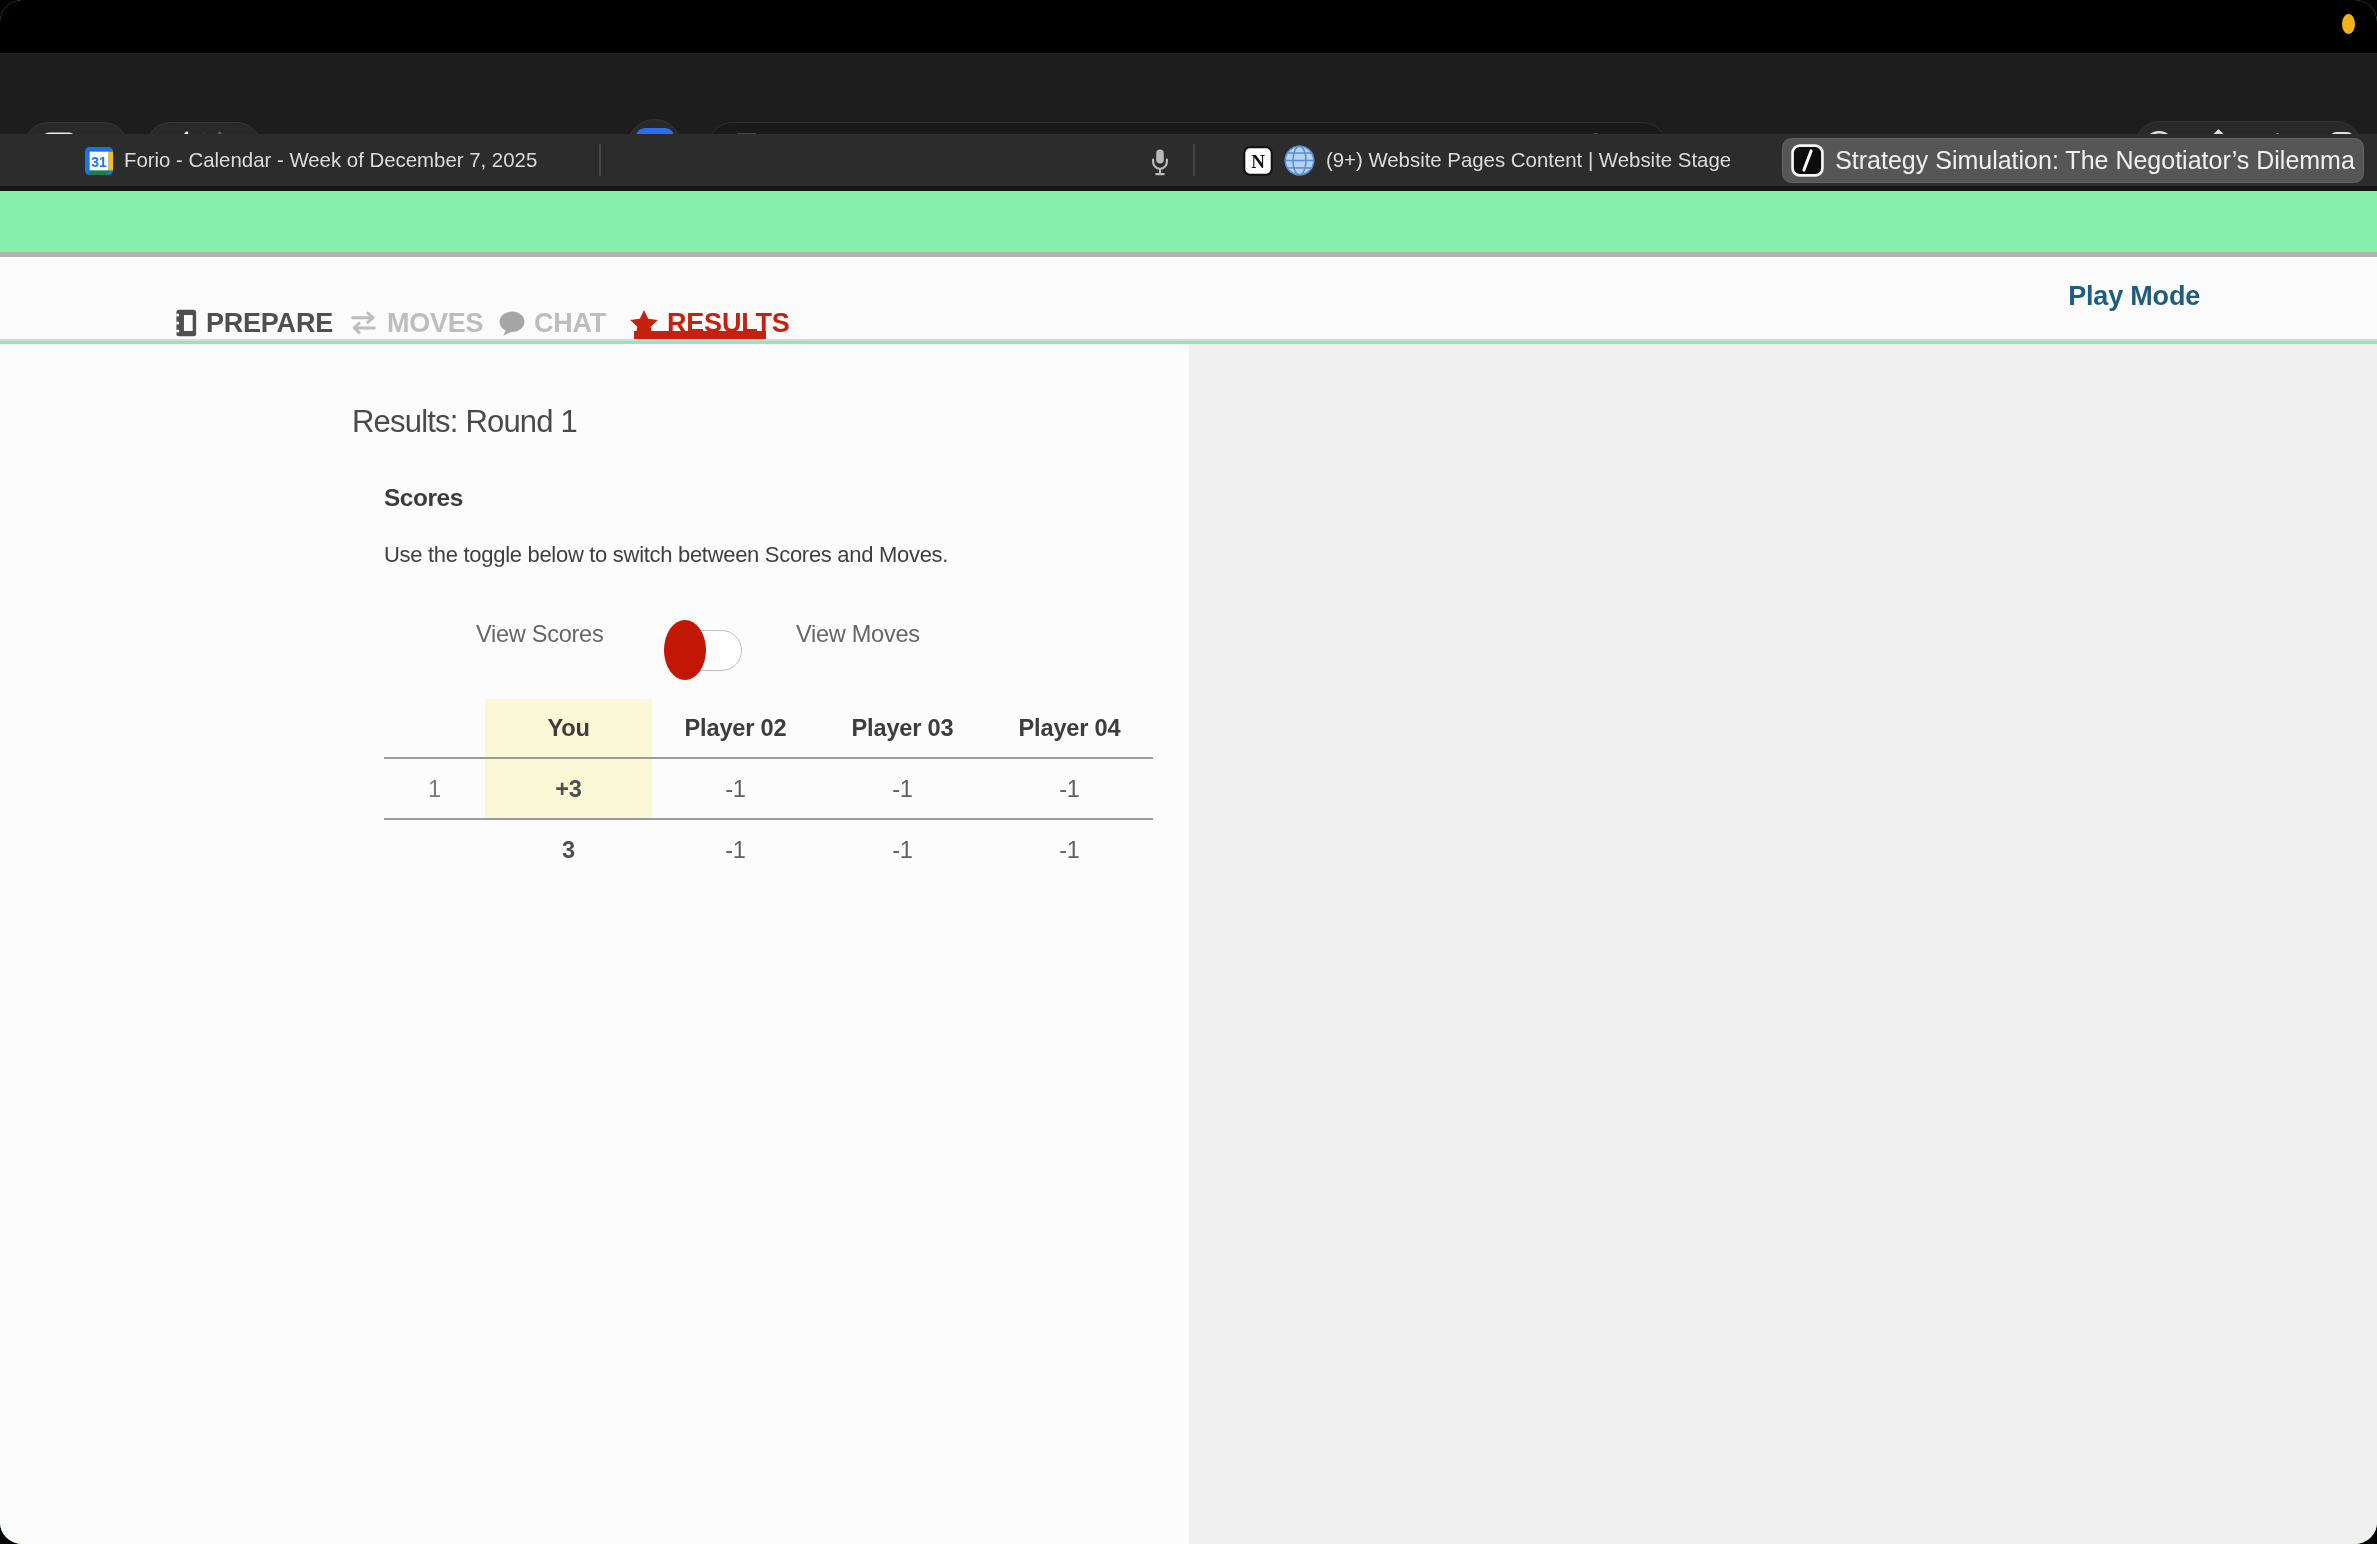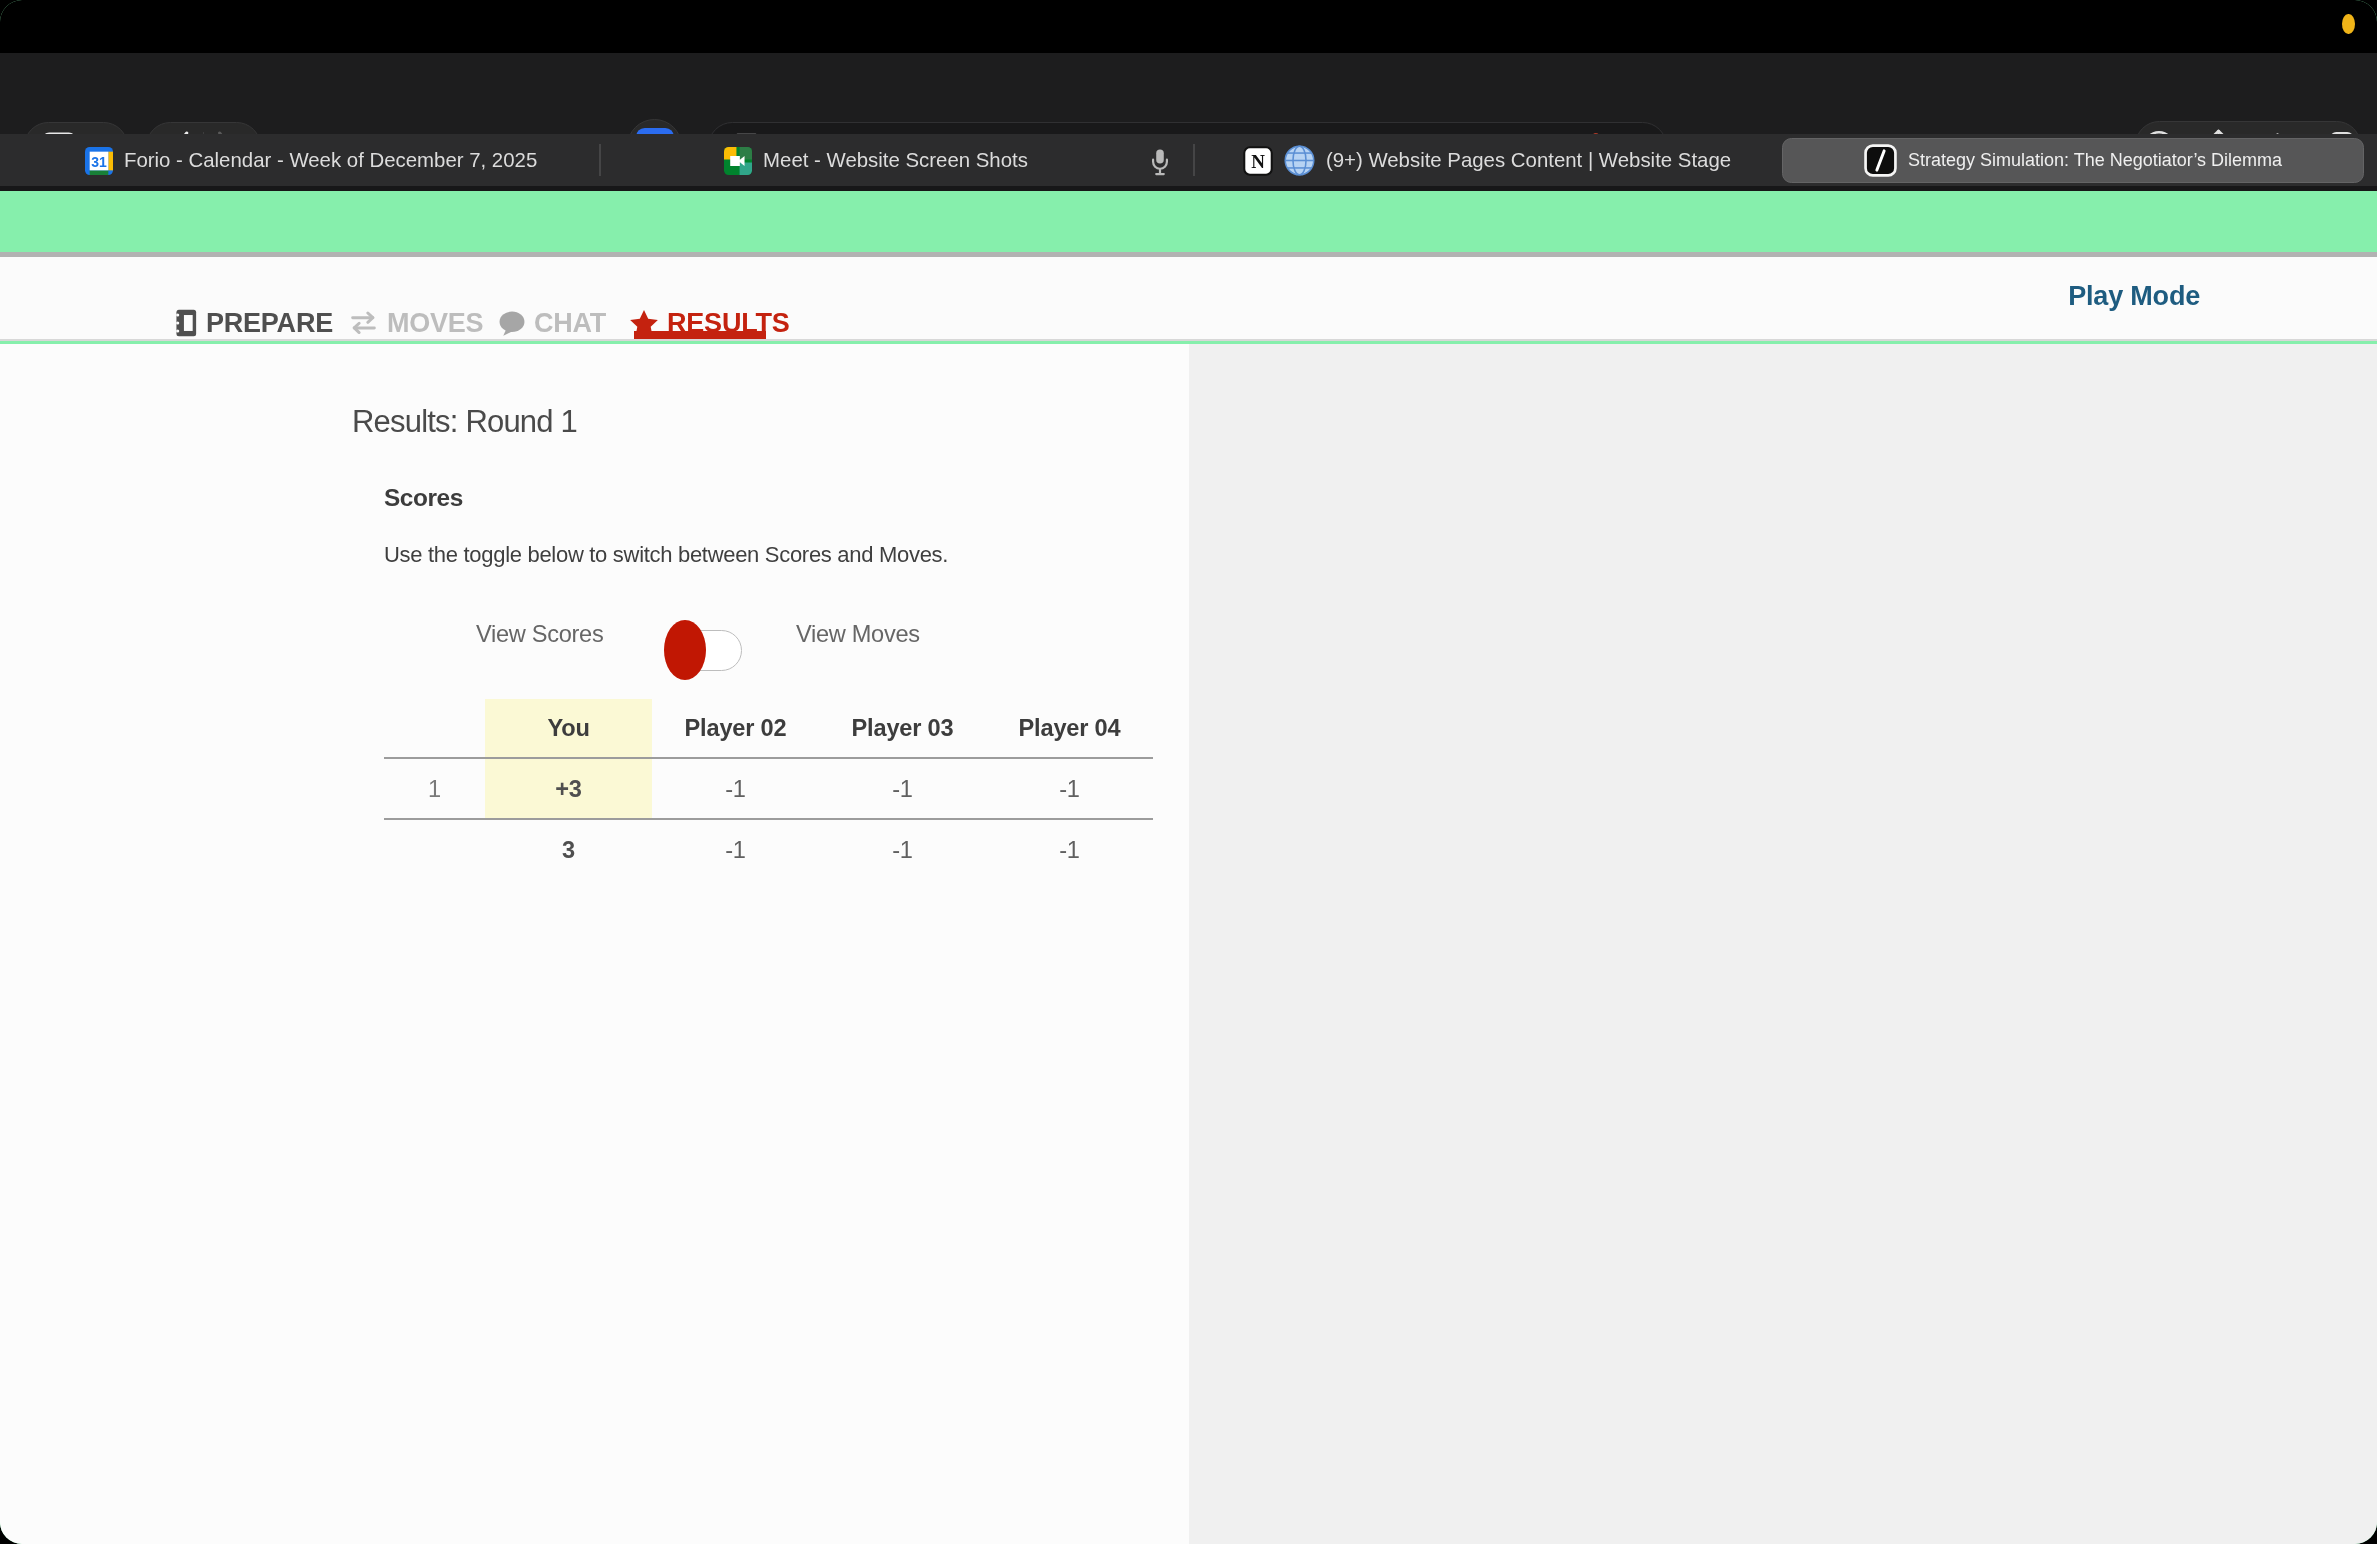--- a/index.html
+++ b/index.html
@@ -28,21 +28,21 @@
   .url-right { position:absolute; right:14px; top:7px; display:flex; gap:14px; align-items:center; }
   .pill-actions { left:2135px; width:226px; top:68px; height:52px; gap:23.6px; }
   
   .tabbar { position:absolute; left:0; top:134px; width:100%; height:53px; background:#2c2c2d; }
   .tabbar-shadow { position:absolute; left:0; top:186px; width:100%; height:4.7px; background:#171718; }
   .tab { position:absolute; top:0; height:53px; display:flex; align-items:center; justify-content:center;
          gap:11px; color:#dcdcdc; font-size:20.4px; white-space:nowrap; }
   .tab-sep { position:absolute; top:10.2px; width:1.6px; height:32px; background:#454546; }
   .tab-active { position:absolute; left:1782px; top:3.9px; width:582px; height:45px; border-radius:9.4px;
                 background:#565657; border:0.8px solid #646465; display:flex; align-items:center; justify-content:center;
-                gap:11px; color:#efefef; font-size:18px; white-space:nowrap; }
+                gap:11px; color:#efefef; font-size:25px; white-space:nowrap; }
   .tab-mic { position:absolute; right:15.7px; top:12.6px; }
   
   .statusbar { position:absolute; left:0; top:191px; width:100%; height:61px; background:#39393a; }
   .status-msg { position:absolute; left:46px; top:13.4px; color:#fbfbfb; font-size:23.6px; font-style:italic; letter-spacing:-0.4px; }
   .status-timer { position:absolute; right:39px; top:15.7px; color:#ffff00; font-size:24.4px; }
   .progress { position:absolute; left:0; bottom:0; height:10.2px; width:60%; background:#c11703; }
   .bar-divider { position:absolute; left:0; top:252px; width:100%; height:4.7px; background:#b2b2b2; }
   
   .navbar { position:absolute; left:0; top:257px; width:100%; height:84px; background:#fbfbfb; border-bottom:2.4px solid #d8d8d8; }
   .nav-item { position:absolute; top:0; height:82px; display:flex; align-items:center; gap:7.9px;
@@ -197,32 +197,20 @@
           <rect x="15" y="3" width="3" height="12" fill="#fbbc04"></rect>
           <rect x="3" y="15" width="12" height="3" fill="#188038"></rect>
           <rect x="3" y="3" width="12" height="12" fill="#fff"></rect>
           <text x="9" y="12.6" font-size="9" font-weight="bold" fill="#1a73e8" text-anchor="middle" font-family="Liberation Sans, sans-serif">31</text>
         </svg>
       </span>
       <span>Forio - Calendar - Week of December 7, 2025</span>
     </div>
     <div class="tab-sep" style="left:599px;"></div>
 
-    <div class="tab" style="left:601px; width:550px;">
-      <span>
-        <svg width="28" height="28" viewBox="0 0 18 18">
-          <rect width="18" height="18" rx="3" fill="#00832d"></rect>
-          <path d="M0 8 V3 a3 3 0 0 1 3 -3 h5 v8 z" fill="#fbbc04"></path>
-          <path d="M10 0 h5 a3 3 0 0 1 3 3 v5 h-8 z" fill="#2d7d46"></path>
-          <path d="M10 10 h8 v5 a3 3 0 0 1 -3 3 h-5 z" fill="#31a68a"></path>
-          <path d="M4 5.8 h6.2 v2.4 l3 -2.4 v6.4 l-3 -2.4 v2.4 H4 z" fill="#fff"></path>
-        </svg>
-      </span>
-      <span>Meet - Website Screen Shots</span>
-    </div>
     <span class="tab-mic" style="right:auto; left:1149px;">
       <svg width="22" height="30" viewBox="0 0 14 19">
         <rect x="4.6" y="1.5" width="4.8" height="9" rx="2.4" fill="#b9b9b9"></rect>
         <path d="M2.6 8 v1.4 a4.4 4.4 0 0 0 8.8 0 V8" fill="none" stroke="#b9b9b9" stroke-width="1.4" stroke-linecap="round"></path>
         <line x1="7" y1="14" x2="7" y2="16.4" stroke="#b9b9b9" stroke-width="1.4" stroke-linecap="round"></line>
         <line x1="4.6" y1="17.2" x2="9.4" y2="17.2" stroke="#b9b9b9" stroke-width="1.4" stroke-linecap="round"></line>
       </svg>
     </span>
     <div class="tab-sep" style="left:1193px;"></div>
 

